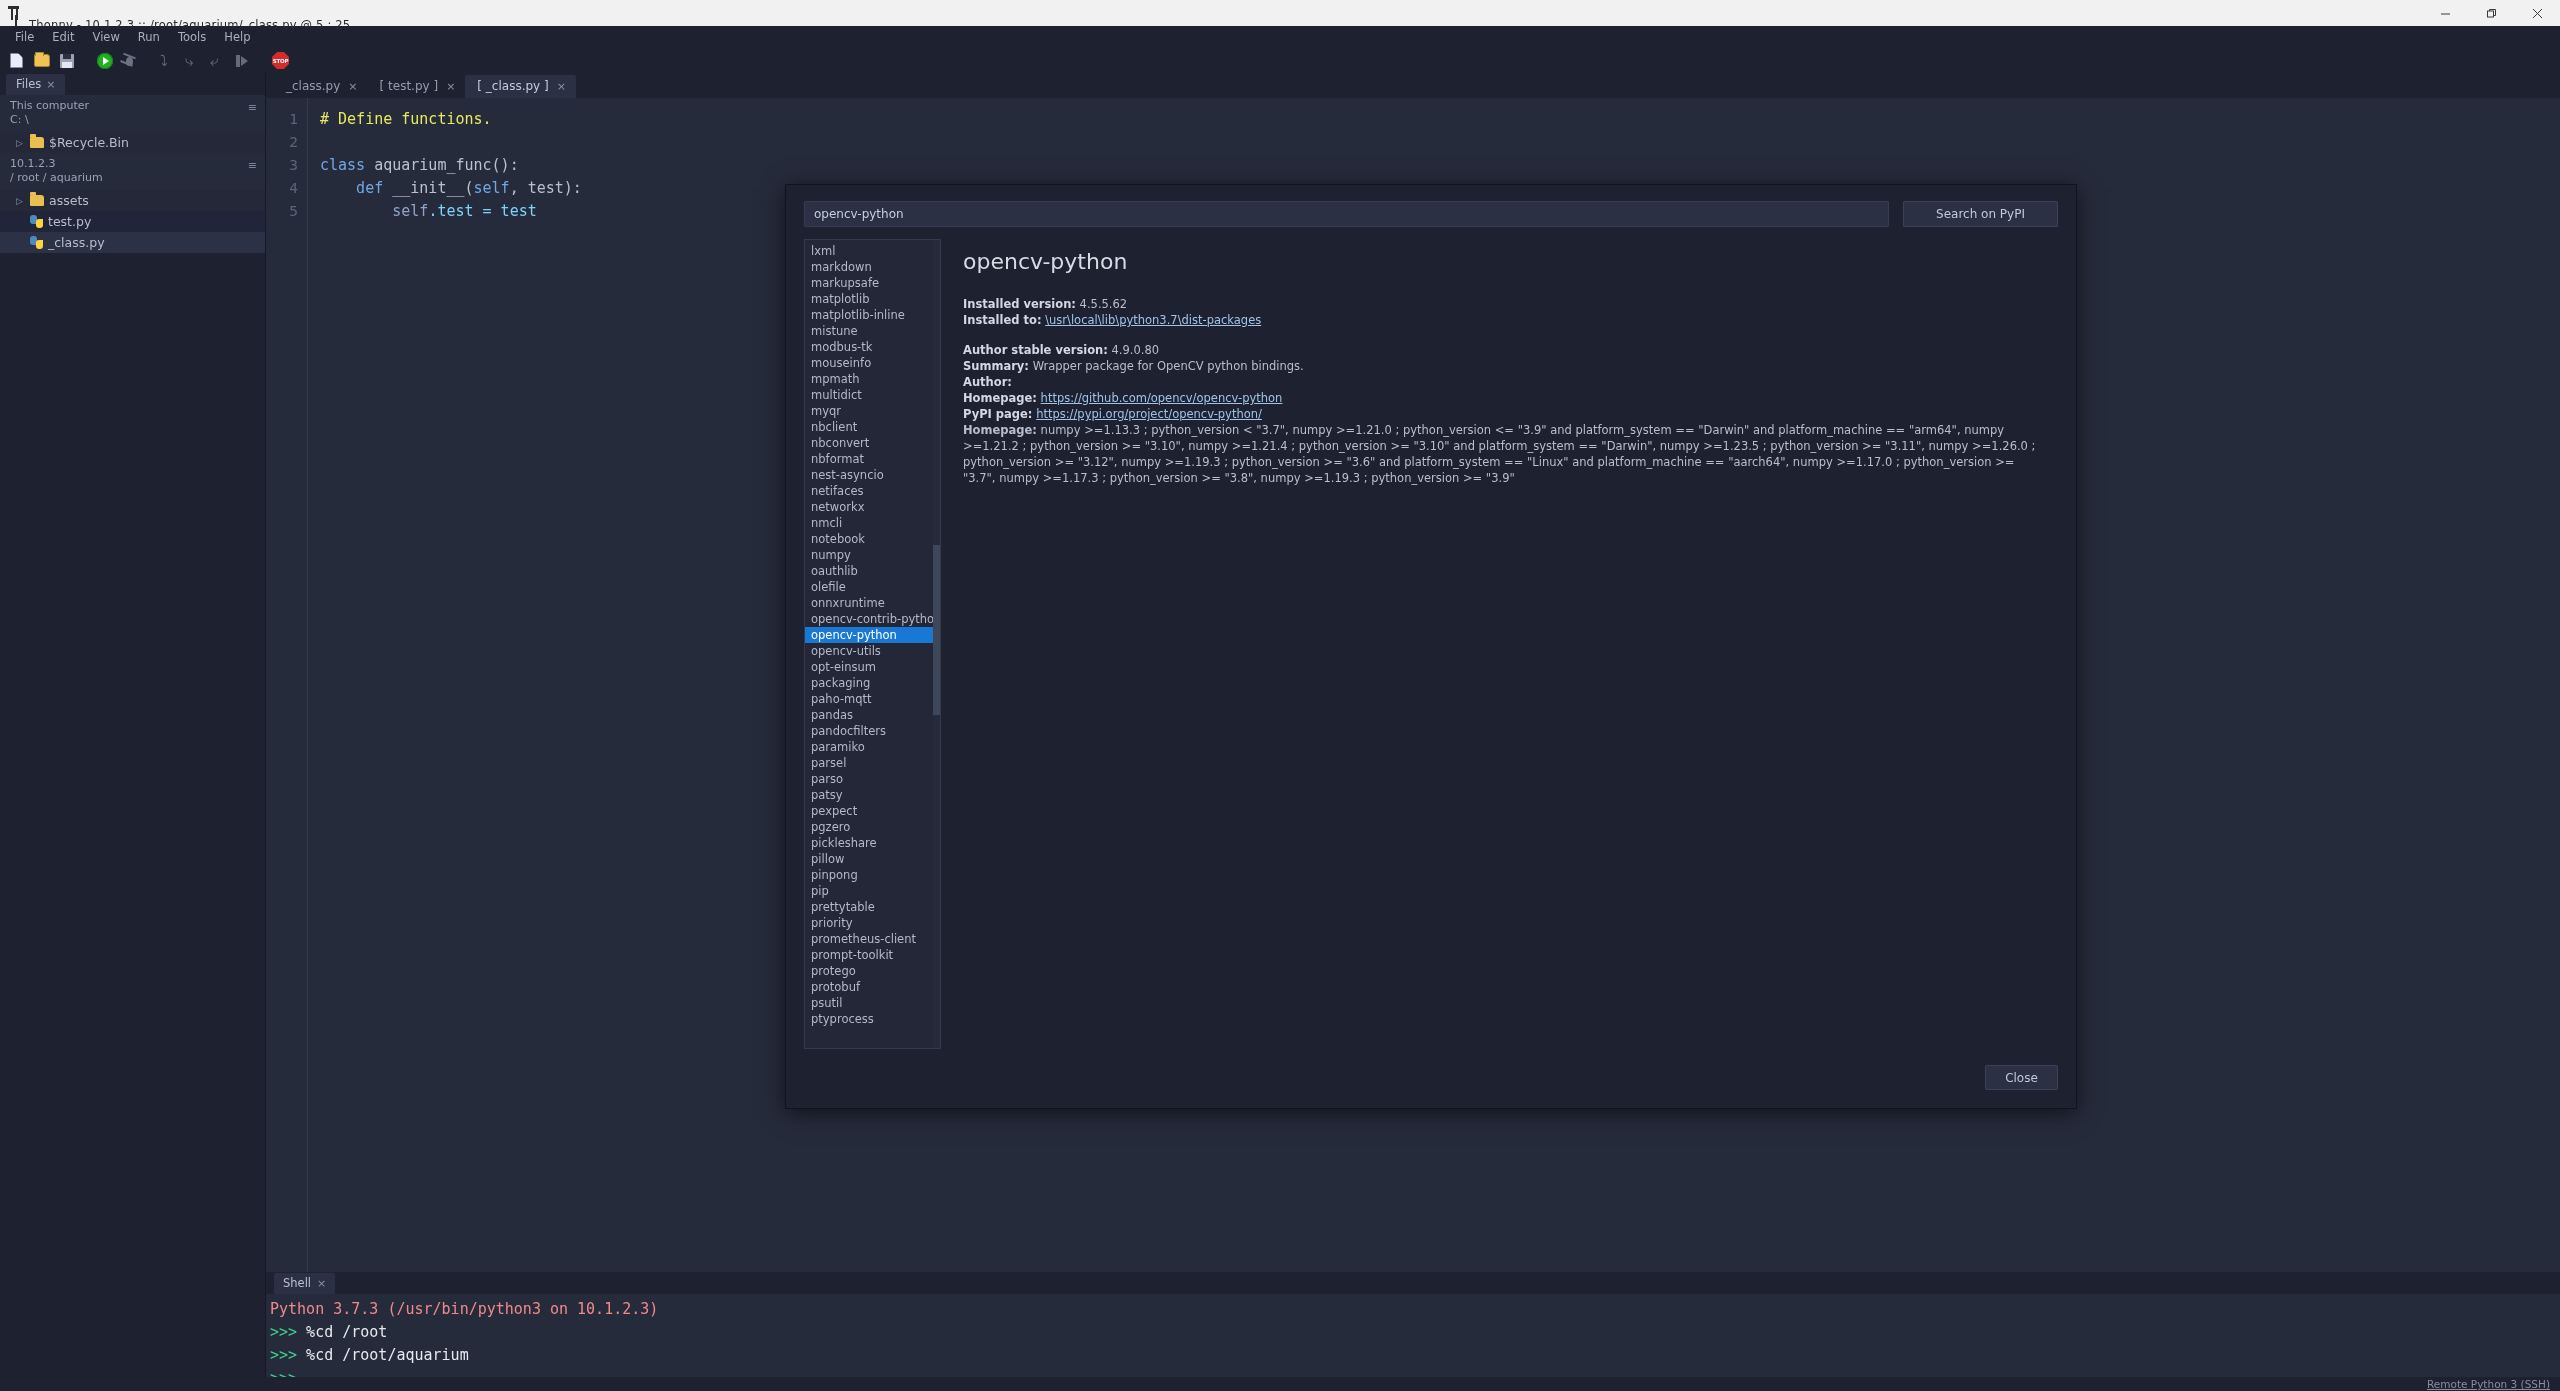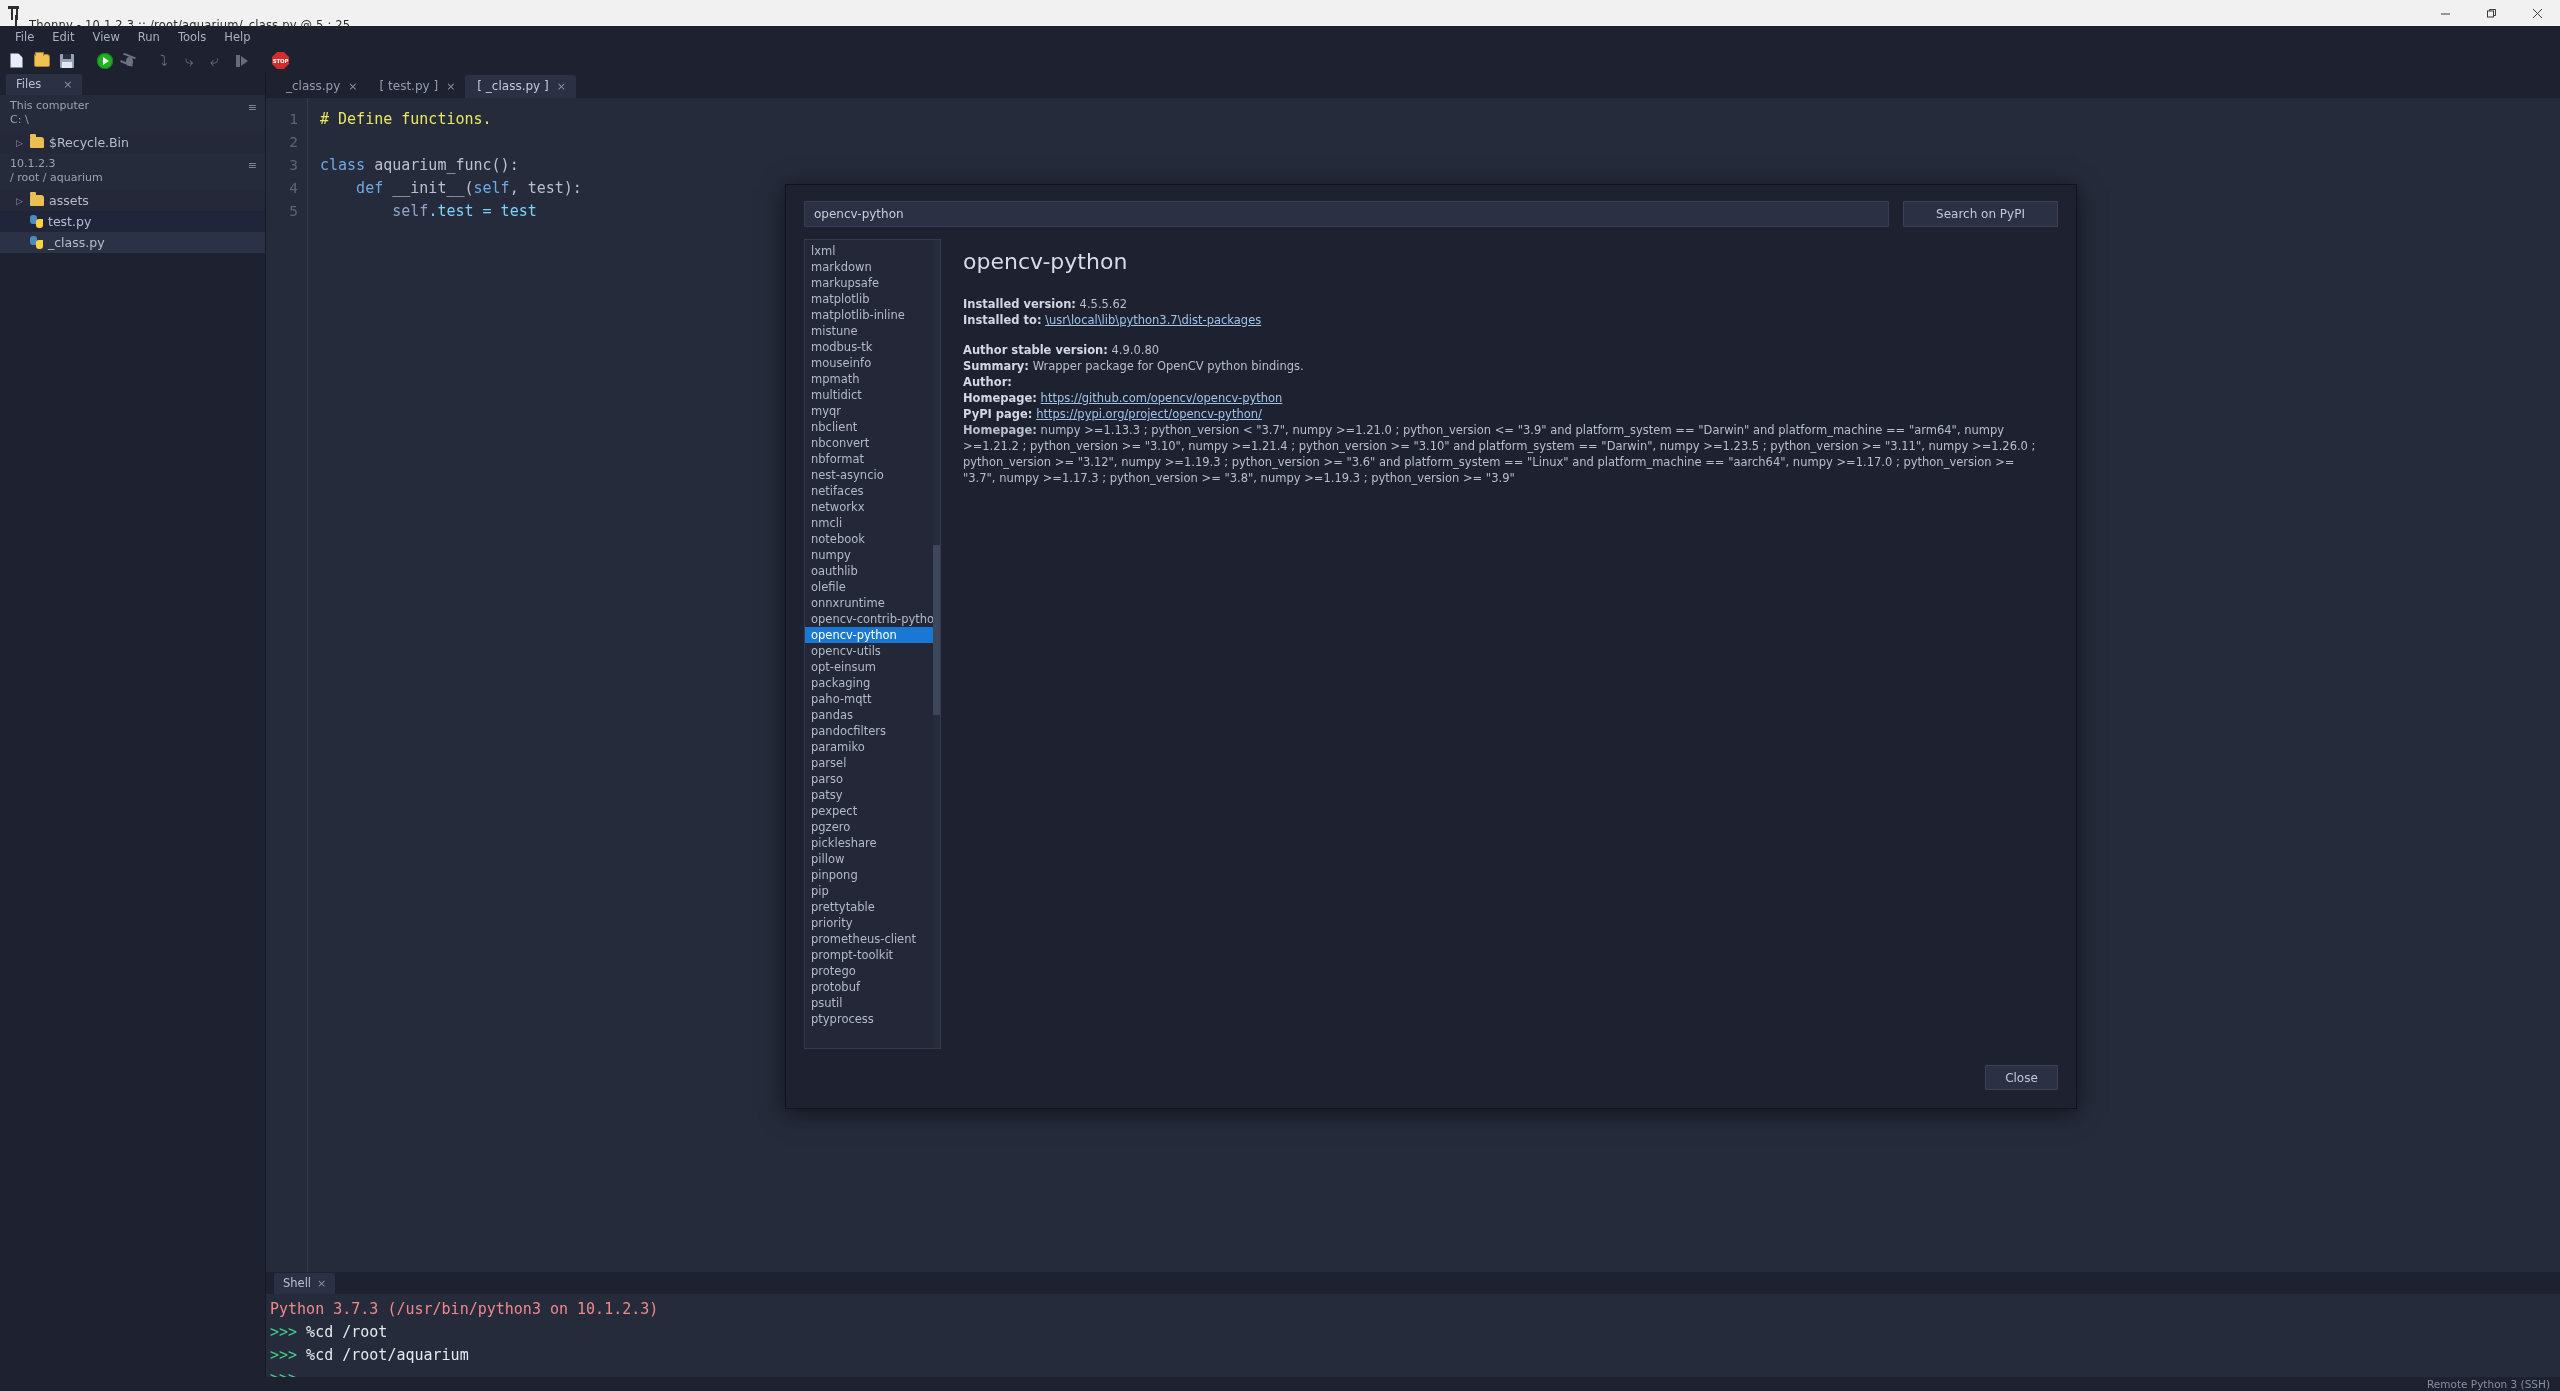--- a/index.html
+++ b/index.html
@@ -94,21 +94,21 @@
 
   
   .body-area { display: flex; height: 1329px; background: #1e2130; }
 
   
   .sidebar { width: 266px; background: #1e2130; display: flex; flex-direction: column;
              border-right: 1px solid #15182a; }
   .panel-tabrow { height: 22px; display: flex; align-items: flex-end; padding-left: 6px; }
   .panel-tab {
     background: #2b3044; color: #b9c0d0; font-size: 11.5px;
-    padding: 3px 10px 4px 10px; display: flex; align-items: center; gap: 22px;
+    padding: 3px 10px 4px 10px; display: flex; align-items: center; gap: 5px;
     border-radius: 2px 2px 0 0;
   }
   .tab-x { font-size: 11px; color: #8891a5; line-height: 1; }
   .fb-header {
     background: #262b3c; color: #9aa2b5; font-size: 11px;
     padding: 4px 8px 5px 10px; line-height: 14px; position: relative;
   }
   .fb-header .grip { position: absolute; right: 8px; top: 6px; color: #7b8398; font-size: 11px; }
   .fb-row {
     display: flex; align-items: center; gap: 5px;
@@ -169,21 +169,21 @@
     font-size: 15px; line-height: 23px; padding: 4px 0 0 4px; color: #c3c9d6;
   }
   .sh-banner { color: #f08a8a; }
   .sh-prompt { color: #3fcf8e; }
   .sh-cmd { color: #e5e9f0; }
 
   
   .statusbar {
     height: 14px; background: #1e2130; display: flex; align-items: center;
     justify-content: flex-end; padding-right: 10px;
-    font-size: 10.5px; color: #868ea1; position: absolute; bottom: 0; left: 0; right: 0;
+    font-size: 10.5px; color: #868ea1; position: absolute; bottom: 0; left: 0; right: 0; text-decoration: underline;
   }
 
   
   .dialog {
     position: absolute; left: 785px; top: 184px; width: 1292px; height: 925px;
     background: #1e2130; border: 1px solid #0f1220;
     box-shadow: 0 4px 22px rgba(0,0,0,.55);
     display: flex; flex-direction: column;
   }
   .dlg-titlebar {

